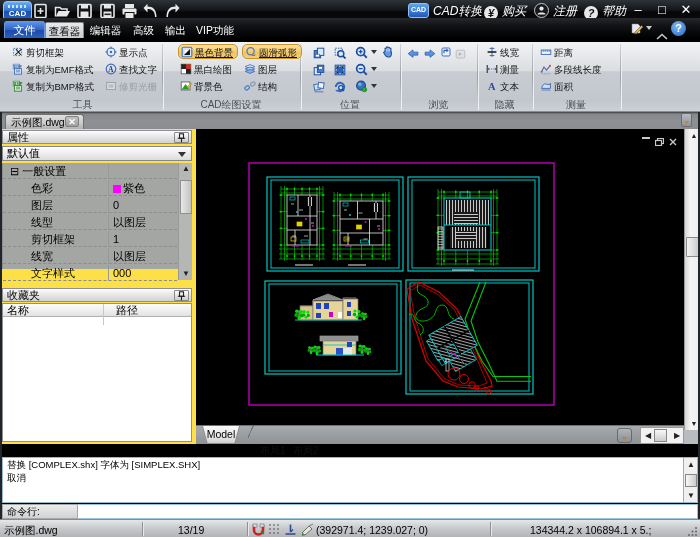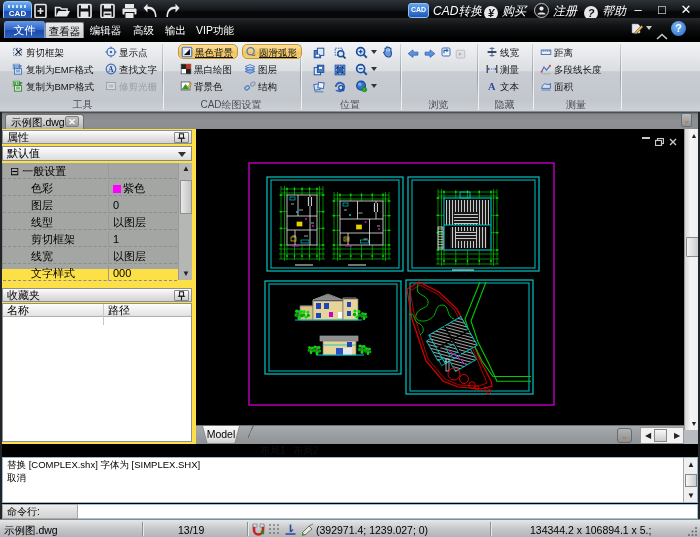--- a/index.html
+++ b/index.html
@@ -53,21 +53,21 @@
 .grow { left:0; width:174px; height:16px; border-bottom:1px dashed #8b8e8b; font-size:11px; color:#000; line-height:16px; }
 .grow .c1 { position:absolute; left:0; top:0; width:106px; height:16px; padding-left:28px; border-right:1px solid #97999c; }
 .grow .c2 { position:absolute; left:107px; top:0; width:67px; height:16px; padding-left:3px; }
 #gscroll { left:175px; top:0px; width:14px; height:117px; background:#b4b7b4; border-left:1px solid #999; }
 #gthumb { left:1px; top:17px; width:12px; height:34px; background:linear-gradient(90deg,#e8e8e8,#c2c2c2); border:1px solid #909090; }
 .sarr { left:2px; width:10px; height:10px; font-size:8px; color:#222; text-align:center; line-height:10px; }
 #favhead { top:159px; }
 #favtable { left:2px; top:174px; width:190px; height:139px; background:#fff; border:1px solid #8e9094; }
 #favth { left:0; top:0; width:188px; height:13px; background:linear-gradient(180deg,#fdfdfd,#e2e2e2); border-bottom:1px solid #b0b0b0; font-size:11px; color:#000; }
 #favth .h1 { position:absolute; left:4px; top:0; line-height:13px; }
-#favth .h2 { position:absolute; left:100px; top:0; line-height:13px; border-left:1px solid #c8c8c8; padding-left:4px; height:21px; }
+#favth .h2 { position:absolute; left:100px; top:0; line-height:13px; border-left:1px solid #c8c8c8; padding-left:12px; height:21px; }
 
 
 #canvas { left:196px; top:129px; width:488px; height:296px; background:#000; }
 #vscroll { left:684px; top:129px; width:14px; height:301px; background:linear-gradient(90deg,#d6d6d6,#f4f4f4 40%,#efefef); border-left:1px solid #9a9a9a; }
 #vthumb { left:1px; top:108px; width:14px; height:20px; background:linear-gradient(90deg,#f4f4f4,#c8c8c8); border:1px solid #8a8a8a; border-radius:1px; }
 #vcorner { left:684px; top:430px; width:14px; height:14px; background:#b8bcc0; }
 
 #modelbar { left:196px; top:425px; width:488px; height:19px; background:linear-gradient(180deg,#a8abae,#8f9295); border-top:1px solid #6f7275; }
 #mtab-model { left:6px; top:0px; width:38px; height:18px; background:#8a8d90; clip-path:polygon(0 0,100% 0,calc(100% - 5px) 100%,5px 100%); }
 #mtab-model i { position:absolute; left:1px; top:0; width:36px; height:17px; background:linear-gradient(180deg,#fafafa,#e4e4e4 70%,#d0d0d0); clip-path:polygon(0 0,100% 0,calc(100% - 4.6px) 100%,4.6px 100%); }

